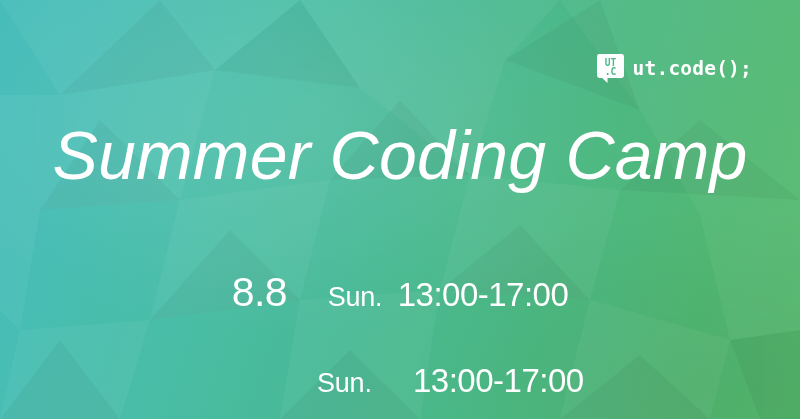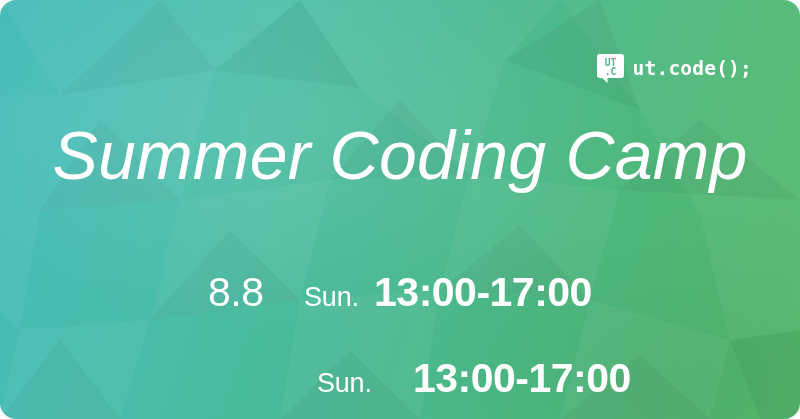--- a/index.html
+++ b/index.html
@@ -18,21 +18,20 @@
     height: 419px;
     overflow: hidden;
     background: linear-gradient(108deg,
                 #46bcb9 0%,
                 #47bdb5 12%,
                 #49bda6 30%,
                 #48b995 48%,
                 #4cb882 68%,
                 #51b873 85%,
                 #55b96c 100%);
-    border-radius: 16px;
   }
 
   
   #facets {
     position: absolute;
     inset: 0;
     width: 800px;
     height: 419px;
     pointer-events: none;
   }
@@ -119,22 +118,22 @@
 
   .weekday-cell {
     font-size: 27px;
     font-weight: 400;
     text-align: left;
     letter-spacing: -0.2px;
     margin-top: 48px;
   }
 
   .time-cell {
-    font-size: 41px;
-    font-weight: 700;
+    font-size: 33px;
+    font-weight: 400;
     letter-spacing: -0.5px;
     text-align: left;
   }
 </style>
 </head>
 <body>
 
 <div id="poster">
 
   <svg id="facets" viewBox="0 0 800 419" preserveAspectRatio="none" aria-hidden="true">

